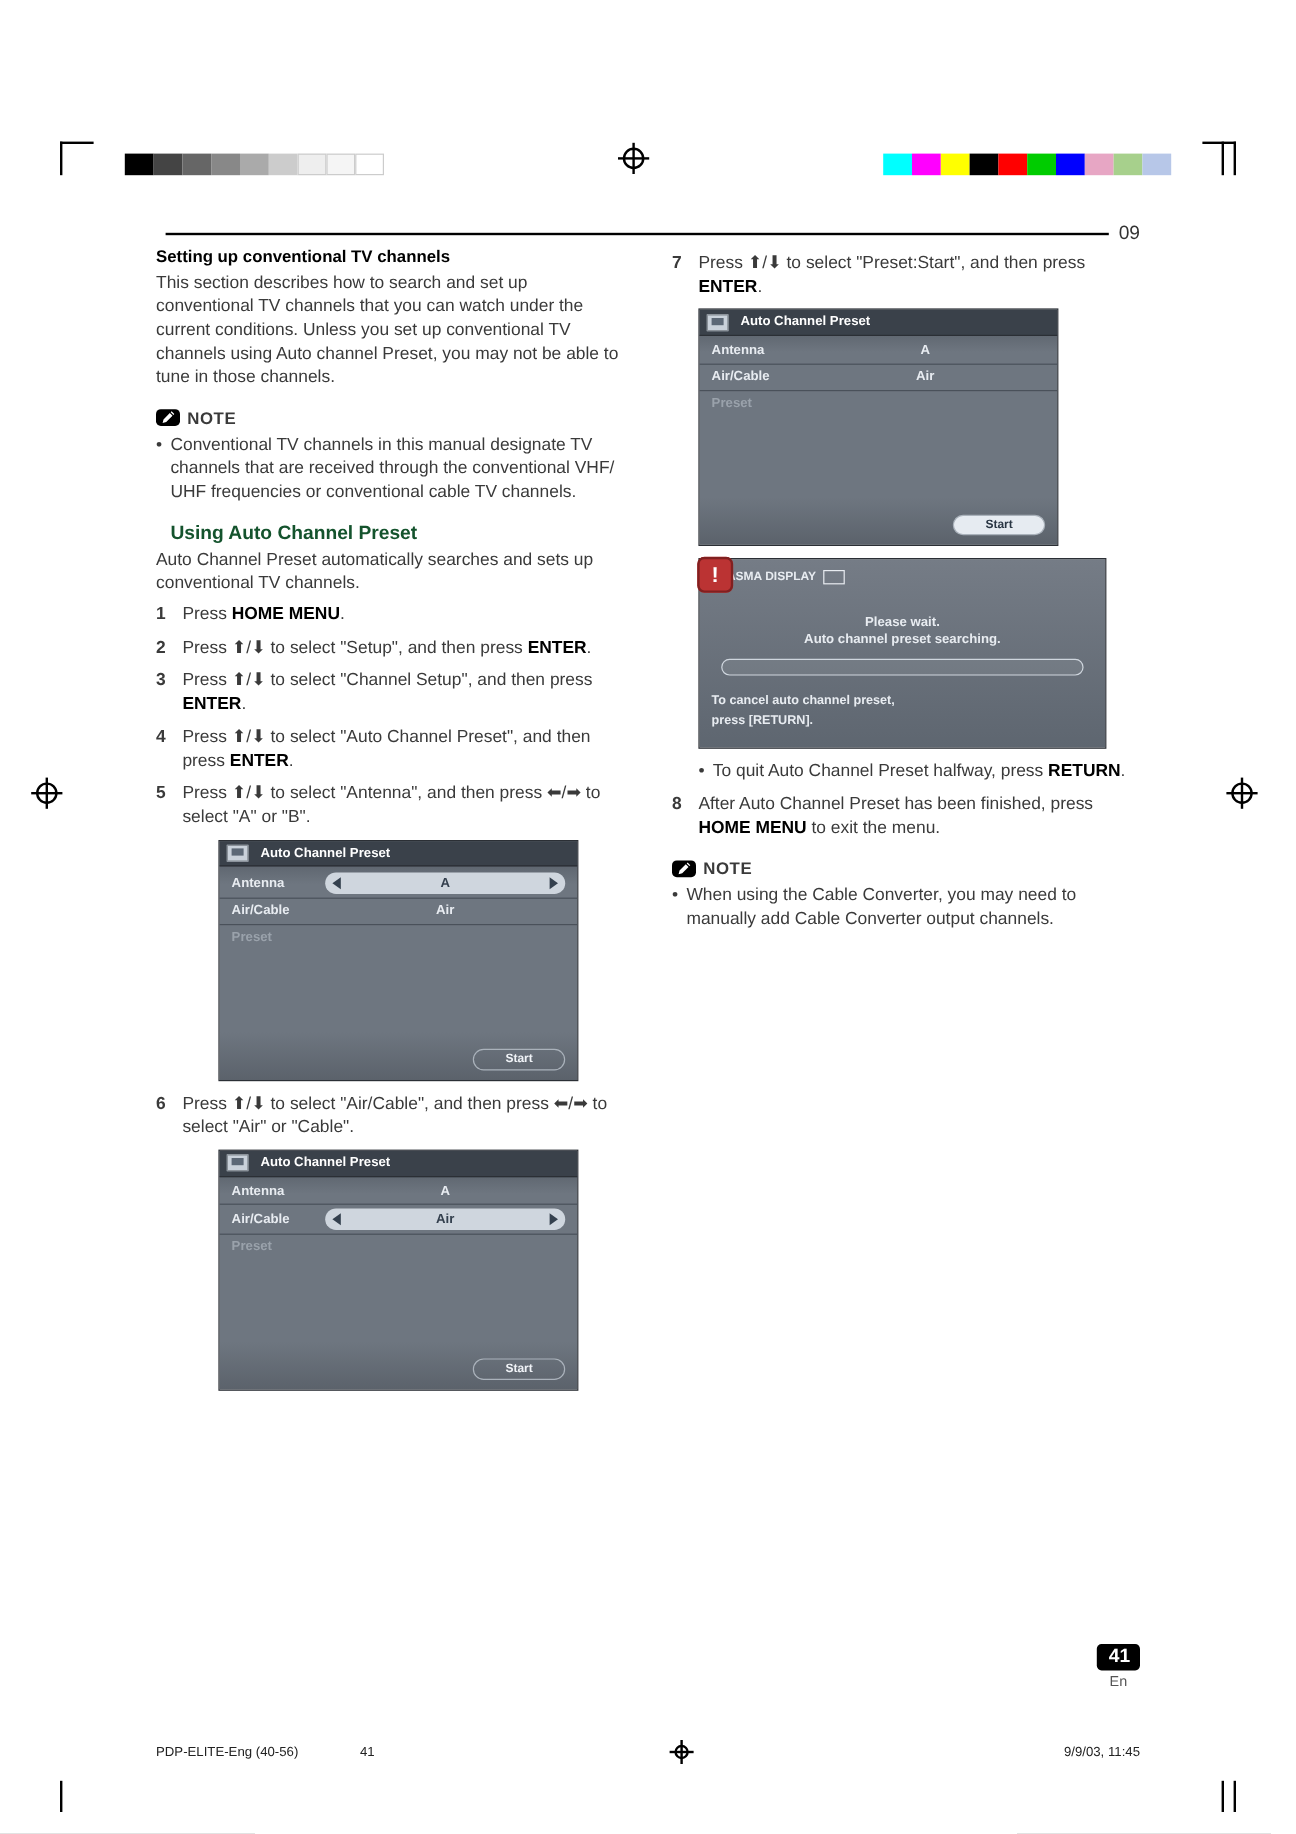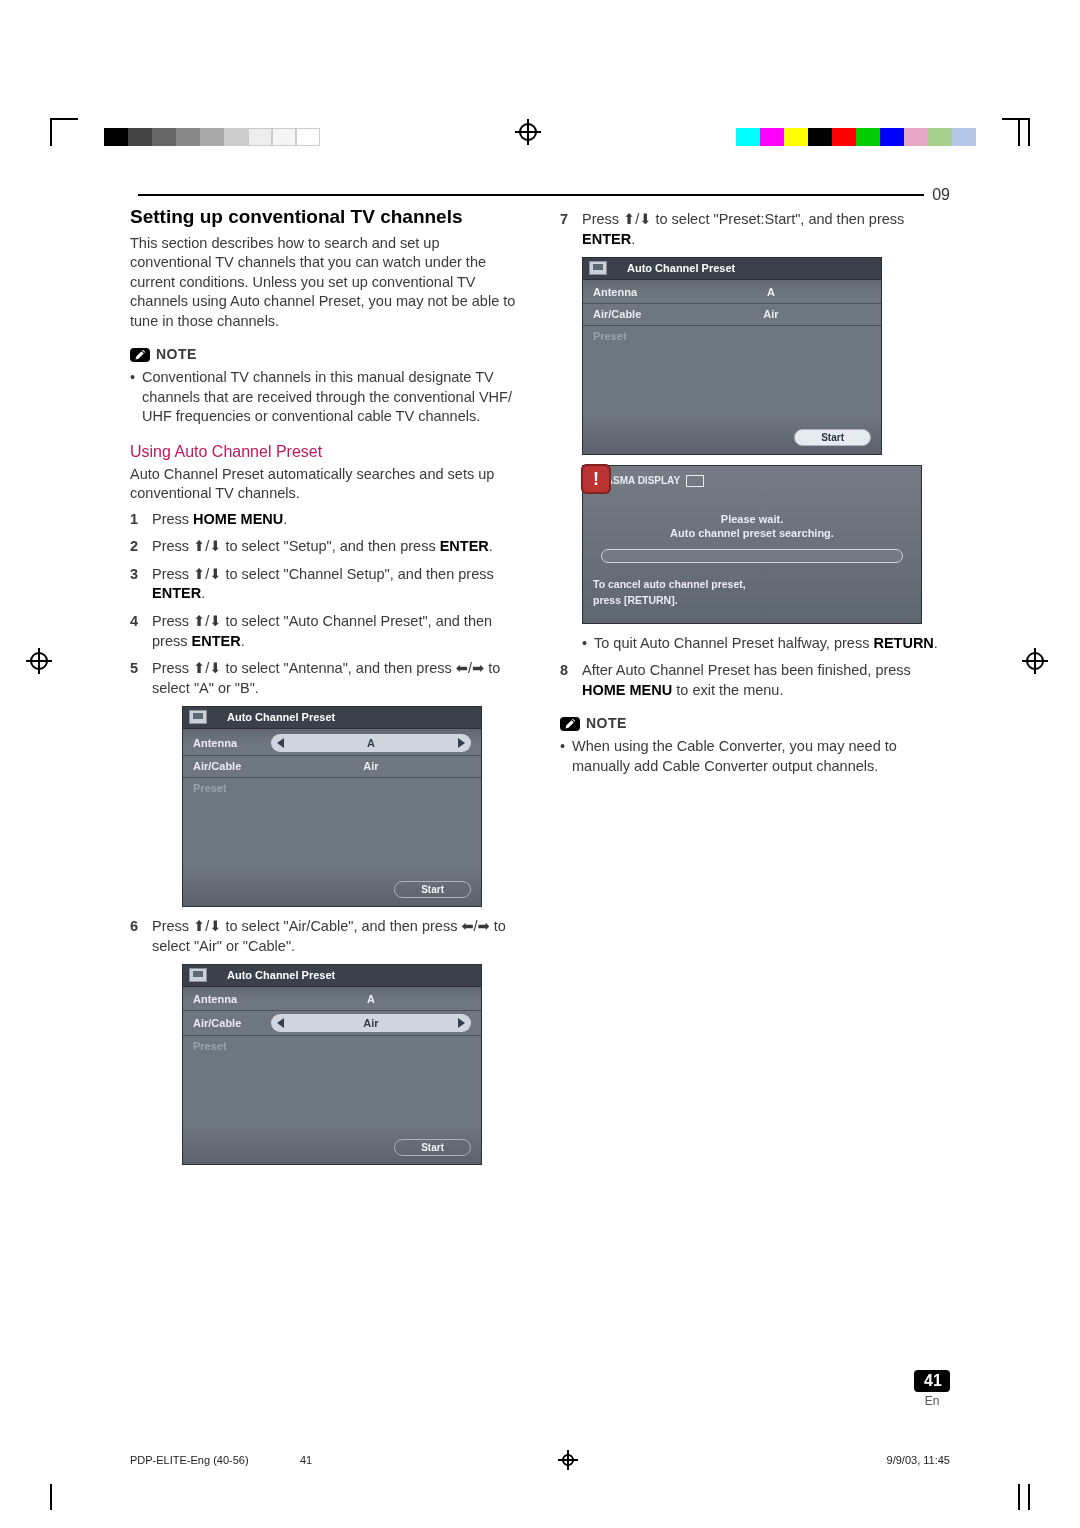--- a/index.html
+++ b/index.html
@@ -47,43 +47,43 @@
   .crosshair .ring{position:absolute;inset:2px;border:2px solid #000;border-radius:50%}
 
   .content{position:absolute;left:130px;right:130px;top:186px;bottom:160px}
   .chap-wrap{display:flex;align-items:center}
   .chap-wrap .bar{flex:0 0 auto;padding-right:18px}
   .chap-wrap .rule{flex:1;height:1.5px;background:#000;margin:0 8px}
 
   .cols{display:flex;gap:40px}
   .col{flex:1;min-width:0;font-size:14.5px;line-height:1.35;color:#3a3a3a}
 
-  h2.sec{font-size:19px;font-weight:bold;margin:0 0 4px;color:#000}
-  h3.sub{font-size:16px;font-weight:normal;margin:14px 0 2px;color:#be185d}
+  h2.sec{font-size:14px;font-weight:bold;margin:0 0 4px;color:#000}
+  h3.sub{font-size:16px;font-weight:bold;margin:14px 12px 2px;color:#14532d}
   p{margin:0 0 6px}
 
   .note-h{display:flex;align-items:center;gap:6px;margin:14px 0 4px}
   .note-h .chip{background:#000;color:#fff;border-radius:4px;padding:1px 4px;display:flex;align-items:center;gap:4px;font-size:11px;font-weight:bold}
   .note-h .chip svg{width:12px;height:12px}
   .note-h .lbl{font-weight:bold;font-size:14px;letter-spacing:.5px}
 
   ul.b{list-style:none;padding:0;margin:0}
   ul.b>li{position:relative;padding-left:12px;margin-bottom:2px}
   ul.b>li::before{content:"•";position:absolute;left:0;top:0}
 
   ol.steps{list-style:none;padding:0;margin:6px 0 0;counter-reset:s}
   ol.steps>li{position:relative;padding-left:22px;margin-bottom:8px;counter-increment:s}
   ol.steps>li::before{content:counter(s);position:absolute;left:0;top:0;font-weight:bold}
   b{color:#000}
 
   .arrow{font-family:inherit}
 
   
   .osd{width:300px;background:linear-gradient(#4b525b,#6e7680 18%,#6e7680 80%,#5b626b);border:1px solid #2b2f35;margin:8px 0 10px 30px;font-size:11px;color:#dfe3e8}
-  .osd .titlebar{display:flex;gap:20px;background:#3a414a;padding:3px 6px;border-bottom:1px solid #2b2f35}
+  .osd .titlebar{display:flex;align-items:center;gap:10px;background:#3a414a;padding:3px 6px;border-bottom:1px solid #2b2f35}
   .osd .titlebar .tvicon{width:18px;height:14px;background:#c9d1da;border:1px solid #8a9199;position:relative}
   .osd .titlebar .tvicon::after{content:"";position:absolute;left:3px;right:3px;top:2px;bottom:4px;background:#5c6876}
   .osd .titlebar .t{font-weight:bold;color:#fff;font-size:11px}
   .osd .rows{padding:2px 0 6px}
   .osd .row{display:flex;align-items:center;padding:3px 10px;gap:4px}
   .osd .row.sep{border-bottom:1px solid #4a515a}
   .osd .row .k{flex:0 0 74px;font-weight:bold;color:#e8ecf1}
   .osd .row .v{flex:1;text-align:center;color:#e8ecf1;font-weight:bold}
   .osd .row .pill{flex:1;display:flex;align-items:center;justify-content:center;height:18px;border-radius:10px;background:#cfd6de;color:#34404e;font-weight:bold;position:relative}
   .osd .row .pill .tri{position:absolute;width:0;height:0;border-top:5px solid transparent;border-bottom:5px solid transparent}

